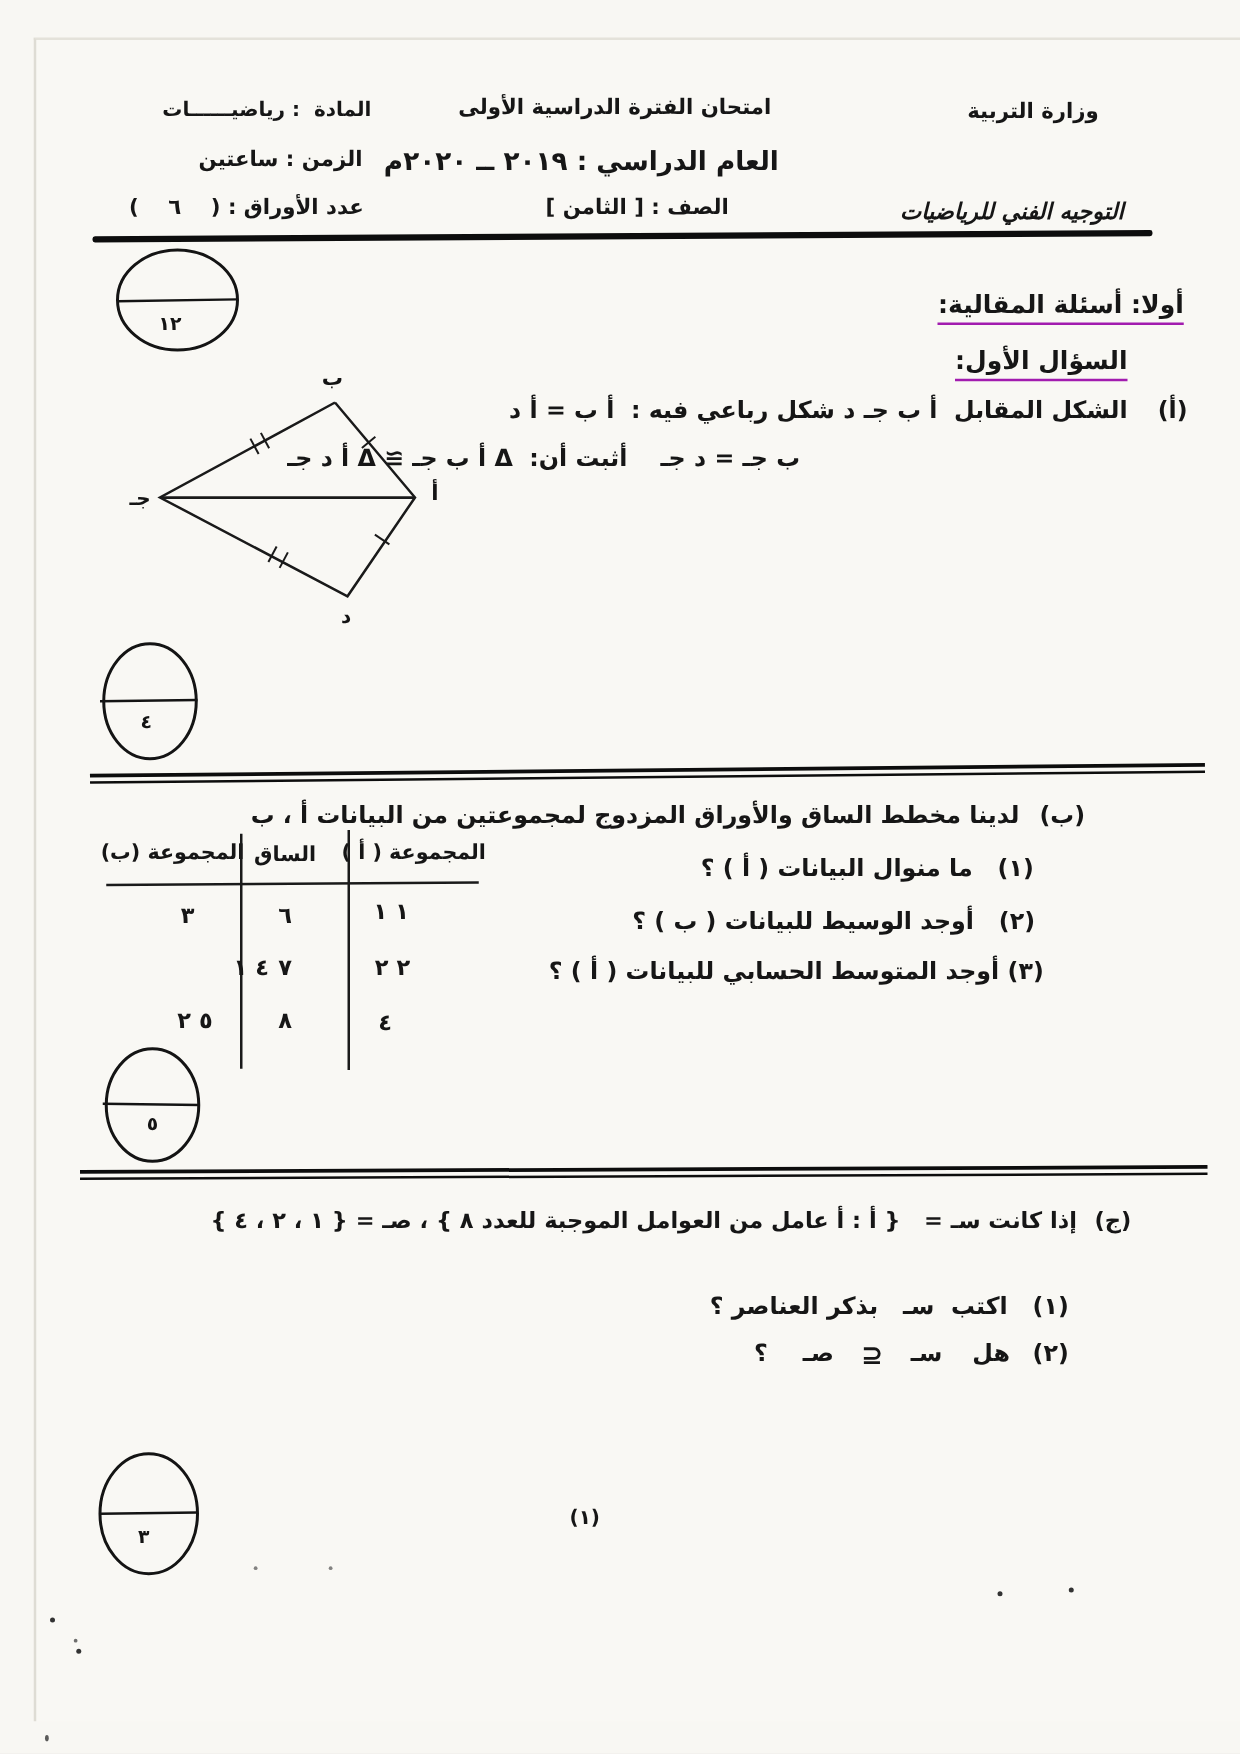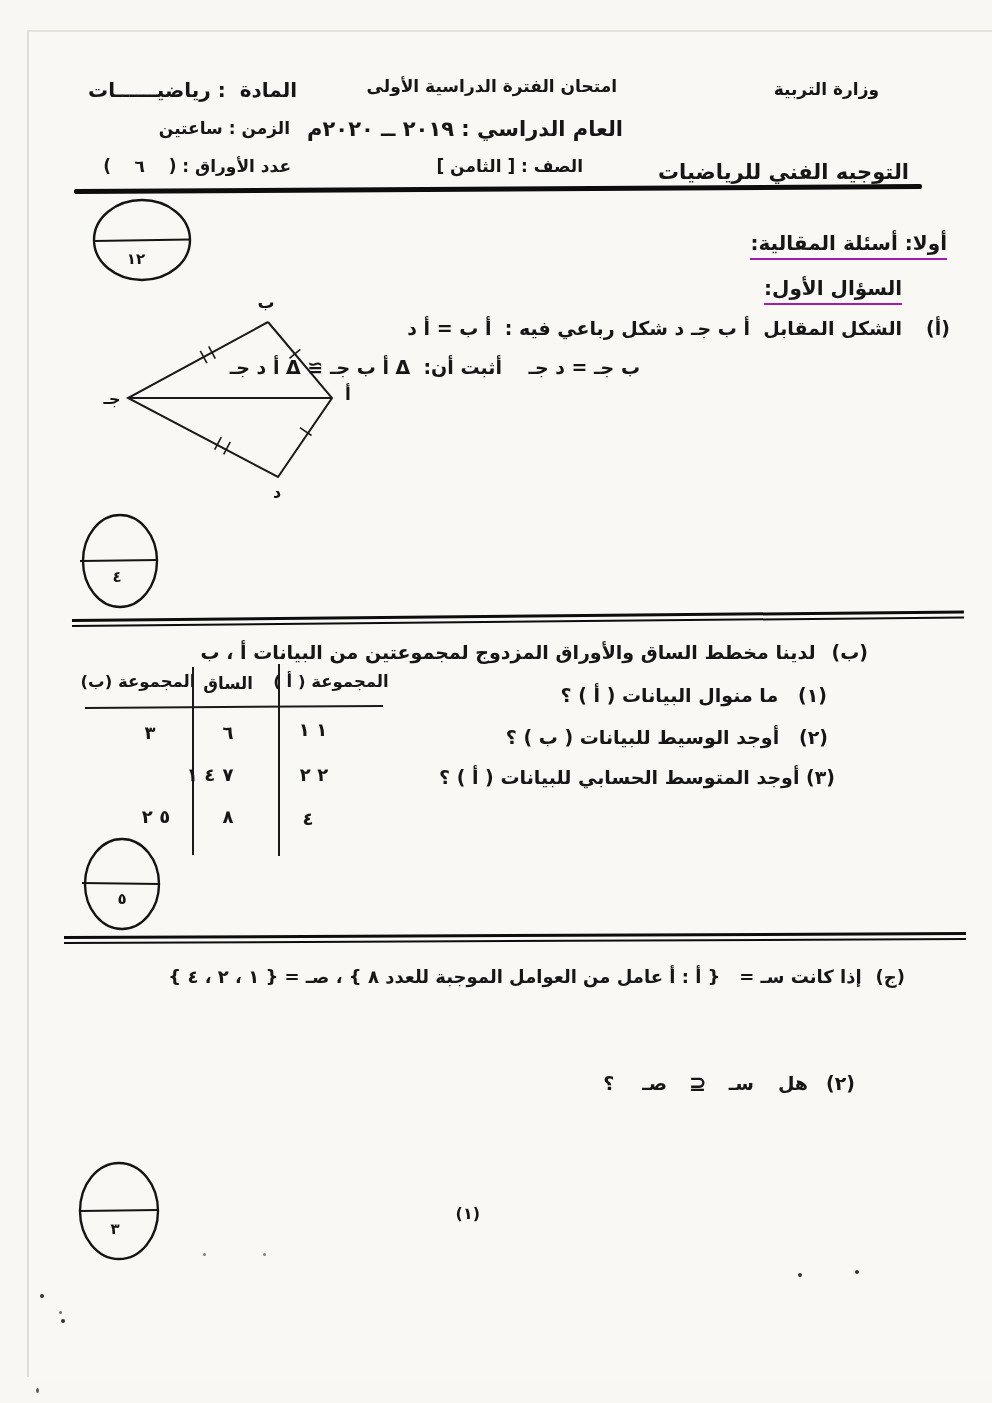--- a/index.html
+++ b/index.html
@@ -30,27 +30,27 @@
   svg text{font-family:"DejaVu Sans", sans-serif; font-weight:bold; fill:#141414;}
   .sym-ltr{direction:ltr; unicode-bidi:isolate;}
 </style>
 </head>
 <body>
 
 <div class="page">
   <div class="paper-edge"></div>
 
   <div class="t" style="right:113px; top:79px; font-size:17px;">وزارة التربية</div>
-  <div class="t" style="right:83px; top:159px; font-size:21px;">التوجيه الفني للرياضيات</div>
+  <div class="t" style="right:93px; top:159px; font-size:18px;font-style:italic;">التوجيه الفني للرياضيات</div>
 
   <div class="t" style="right:375px; top:76px; font-size:17px;">امتحان الفترة الدراسية الأولى</div>
   <div class="t" style="right:369px; top:116px; font-size:21px;margin-left:32px;">العام الدراسي : ٢٠١٩ ــ ٢٠٢٠م</div>
   <div class="t" style="right:409px; top:156px; font-size:17px;">الصف : [ الثامن ]</div>
 
-  <div class="t" style="right:695px; top:78px; font-size:20px;">المادة  : رياضيــــــات</div>
+  <div class="t" style="right:695px; top:78px; font-size:16px;">المادة  : رياضيــــــات</div>
   <div class="t" style="right:702px; top:118px; font-size:17px;">الزمن : ساعتين</div>
   <div class="t" style="right:701px; top:156px; font-size:17px;">عدد الأوراق : (    ٦    )</div>
 
   <div class="thickline" style="left:74px; top:189px; width:848px; height:4.5px; transform:rotate(-0.34deg); border-radius:2px;"></div>
 
   <svg class="abs" style="left:90px; top:198px;" width="104" height="86" viewBox="0 0 104 86">
     <ellipse cx="52" cy="42" rx="48" ry="40" fill="none" stroke="#141414" stroke-width="2.4"></ellipse>
     <line x1="4" y1="43" x2="100" y2="41.5" stroke="#141414" stroke-width="2"></line>
     <text x="46" y="66" font-size="15" text-anchor="middle">١٢</text>
   </svg>
@@ -136,20 +136,21 @@
   <div class="dline" style="left:64px; top:936px; width:902px; transform:rotate(-0.25deg);">
     <div class="l1"></div>
       <div class="l2"></div>
   </div>
 
   <div class="row-rtl" style="right:87px; top:966px; font-size:18px;">
     <span class="sp">(ج)</span>
     <span class="sp" style="margin-right:14px;">إذا كانت سـ =   { أ : أ عامل من العوامل الموجبة للعدد ٨ } ، صـ = { ١ ، ٢ ، ٤ }</span>
   </div>
 
+  <div class="t" style="right:137px; top:1034px; font-size:19px;">(١)   اكتب  سـ   بذكر العناصر ؟</div>
 
   <div class="row-rtl" style="right:137px; top:1072px; font-size:19px;">
     <span class="sp">(٢)</span>
     <span class="sp" style="margin-right:18px;">هل</span>
     <span class="sp" style="margin-right:24px;">سـ</span>
     <span class="sp sym-ltr" style="margin-right:22px; font-size:21px;">⊇</span>
     <span class="sp" style="margin-right:22px;">صـ</span>
     <span class="sp" style="margin-right:28px;">؟</span>
   </div>
 

